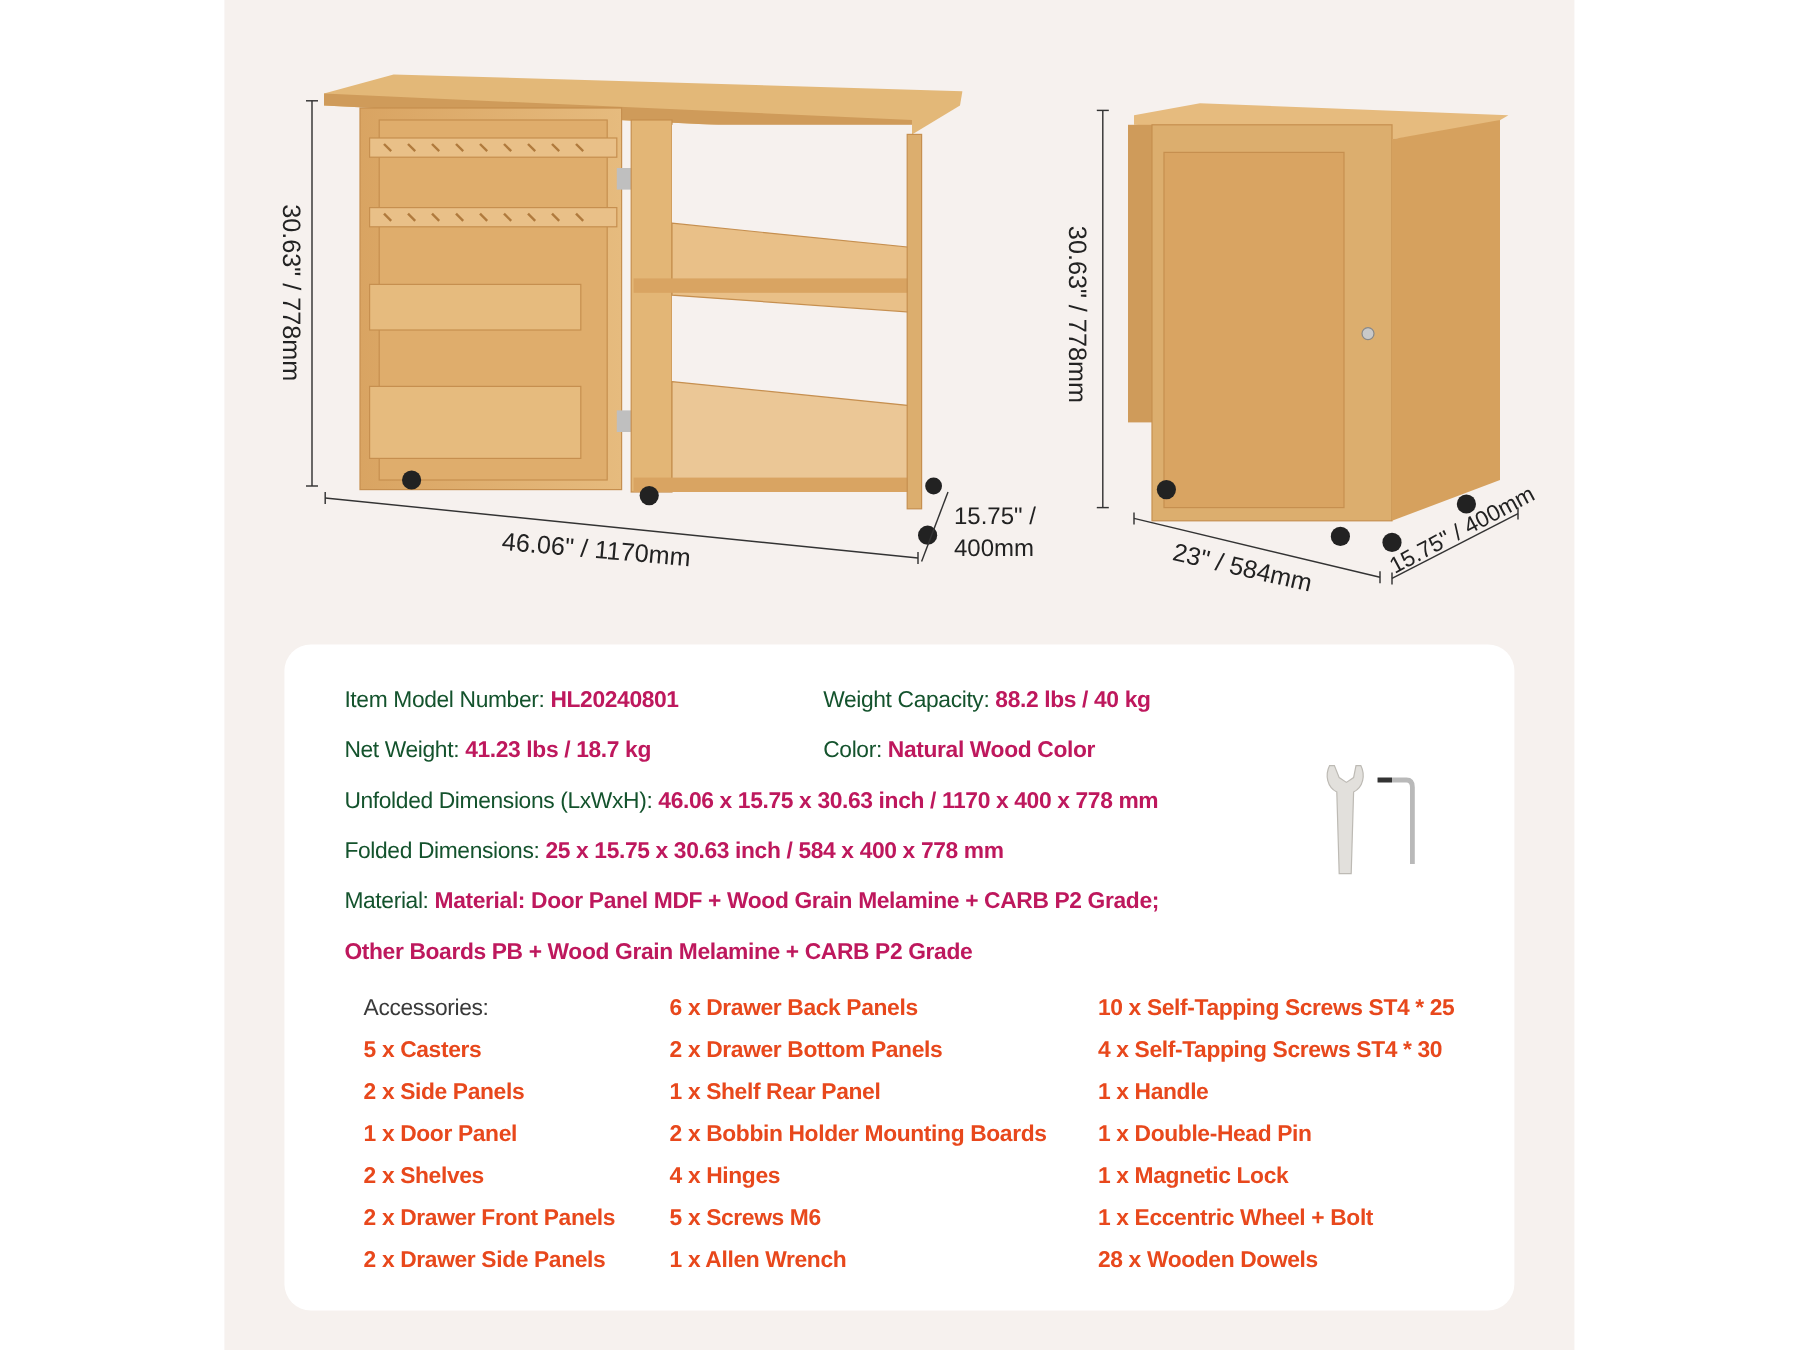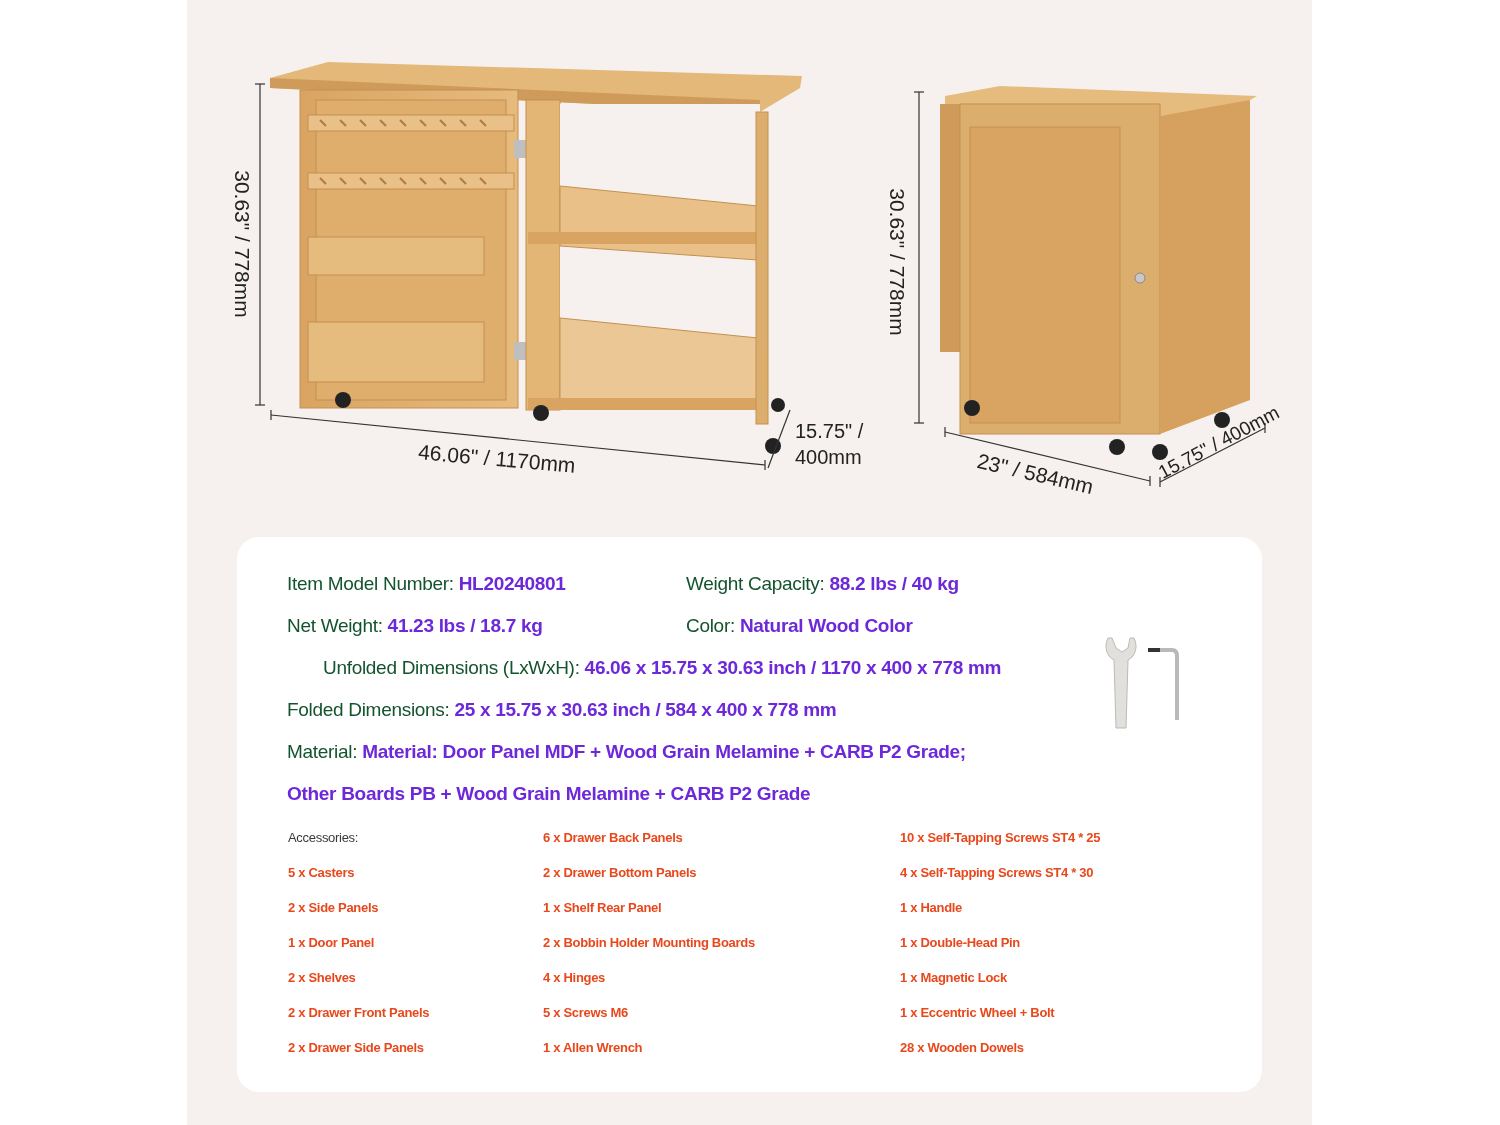--- a/index.html
+++ b/index.html
@@ -13,22 +13,22 @@
     background: #f6f1ee;
   }
   .card {
     position: absolute; left: 237px; top: 537px; width: 1025px; height: 555px;
     background: #ffffff; border-radius: 22px;
   }
   .row {
     position: absolute; font-size: 19px; letter-spacing: -0.3px; white-space: nowrap;
   }
   .lbl { color: #14532d; font-weight: 400; }
-  .val { color: #6d28d9; font-weight: 700; }
-  .acc { position: absolute; font-size: 13px; letter-spacing: -0.3px; white-space: nowrap; color: #e8481c; font-weight: 700; }
+  .val { color: #be185d; font-weight: 700; }
+  .acc { position: absolute; font-size: 19px; letter-spacing: -0.3px; white-space: nowrap; color: #e8481c; font-weight: 700; margin-left: 15px; }
   .acc.head { color: #3a3a3a; font-weight: 400; }
   .dim {
     position: absolute; font-size: 21px; color: #222; white-space: nowrap;
     font-family: "Liberation Sans", sans-serif;
   }
   svg { position: absolute; overflow: visible; }
 </style>
 </head>
 <body>
 
@@ -148,21 +148,21 @@
 </div>
 <div class="row" style="left:686px;top:573px;">
   <span class="lbl">Weight Capacity: </span><span class="val">88.2 lbs / 40 kg</span>
 </div>
 <div class="row" style="left:287px;top:615px;">
   <span class="lbl">Net Weight: </span><span class="val">41.23 lbs / 18.7 kg</span>
 </div>
 <div class="row" style="left:686px;top:615px;">
   <span class="lbl">Color: </span><span class="val">Natural Wood Color</span>
 </div>
-<div class="row" style="left:287px;top:657px;margin-left:36px;">
+<div class="row" style="left:287px;top:657px;">
   <span class="lbl">Unfolded Dimensions (LxWxH): </span><span class="val">46.06 x 15.75 x 30.63 inch / 1170 x 400 x 778 mm</span>
 </div>
 <div class="row" style="left:287px;top:699px;">
   <span class="lbl">Folded Dimensions: </span><span class="val">25 x 15.75 x 30.63 inch / 584 x 400 x 778 mm</span>
 </div>
 <div class="row" style="left:287px;top:741px;">
   <span class="lbl">Material: </span><span class="val">Material: Door Panel MDF + Wood Grain Melamine + CARB P2 Grade;</span>
 </div>
 <div class="row" style="left:287px;top:783px;">
   <span class="val">Other Boards PB + Wood Grain Melamine + CARB P2 Grade</span>

